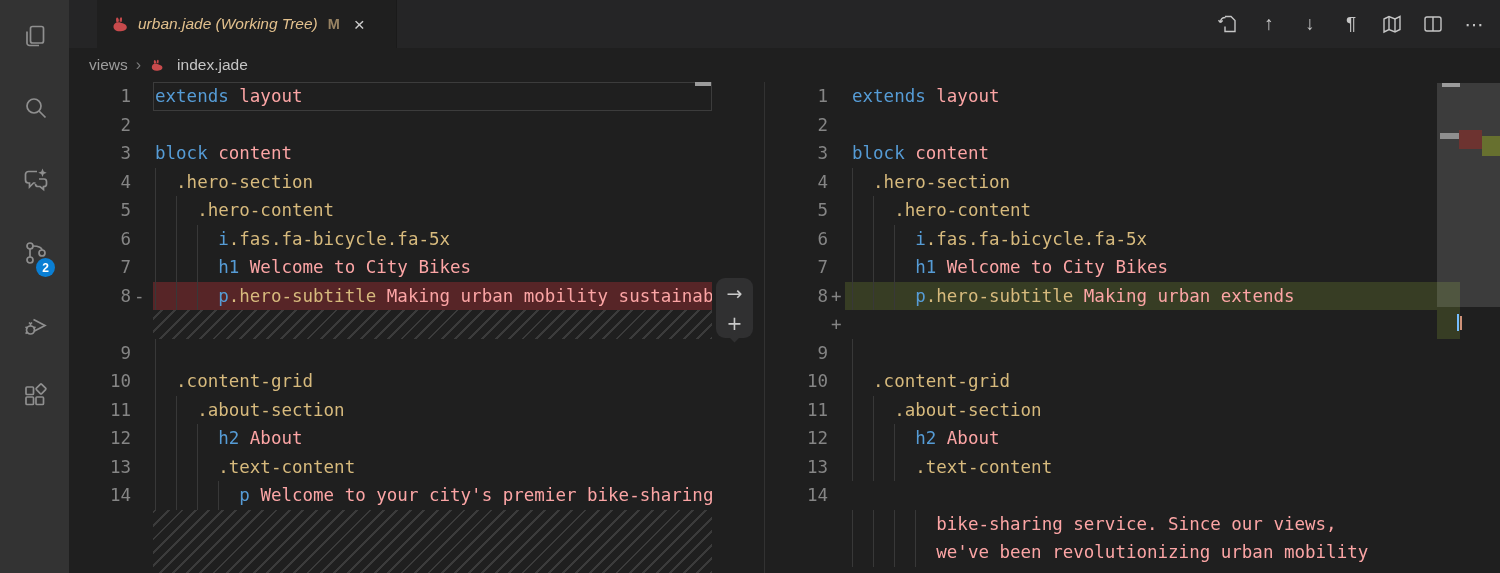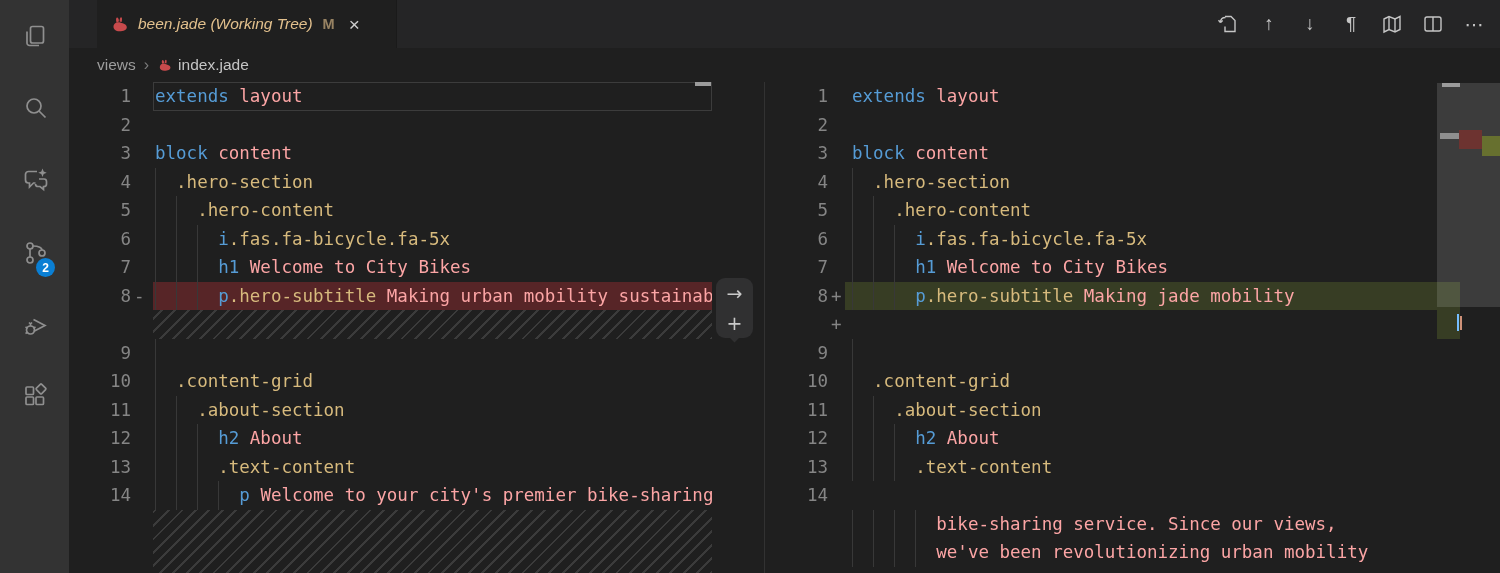--- a/index.html
+++ b/index.html
@@ -21,23 +21,23 @@
     display:flex; align-items:center; padding:0 12px 0 13px; cursor:pointer; border-right:1px solid #1a1a1a; }
   #tab-title { font-size:15.5px; font-style:italic; color:#e2c08d; margin-left:8px; white-space:nowrap; }
   #tab-dirty { font-size:14.5px; color:rgba(226,192,141,.62); margin-left:10px; font-weight:600; }
   #tab-close { margin-left:14px; color:#cccccc; font-size:19px; line-height:19px; cursor:pointer; }
   #editor-toolbar { position:absolute; right:14px; top:0; height:48px; display:flex; align-items:center; gap:17px; }
   .tb-icon { width:24px; height:24px; display:flex; align-items:center; justify-content:center;
     color:#c5c5c5; font-size:19px; cursor:pointer; }
   .tb-icon svg { stroke:#c5c5c5; fill:none; stroke-width:1.4; }
   
   #breadcrumbs { position:absolute; left:69px; top:48px; right:0; height:34px; background:#1f1f1f;
-    display:flex; align-items:center; padding-left:28px; font-size:15.5px; color:#9d9d9d; }
+    display:flex; align-items:center; padding-left:20px; font-size:15.5px; color:#9d9d9d; }
   #breadcrumbs .sep { margin:0 8px; color:#7a7a7a; font-size:16px; }
-  #bc-file { color:#c5c5c5; margin-left:5px;text-align:center; }
+  #bc-file { color:#c5c5c5; margin-left:12px;text-align:center; }
   .crumb { cursor:pointer; }
   
   .editor { position:absolute; top:82px; height:491px; overflow:hidden; background:#1f1f1f; }
   #editor-left  { left:69px;  width:643px; }
   #editor-right { left:765px; width:672px; }
   .row { display:flex; height:28.5px; line-height:28.5px; font-family:"DejaVu Sans Mono", monospace; font-size:17.5px; }
   .row.fill { height:63.5px; }
   .gut { flex:none; display:flex; color:#858585; }
   #editor-left  .gut { width:84px; }
   #editor-right .gut { width:80px; }
@@ -128,21 +128,21 @@
     </div>
   </div>
 
   <div id="tabbar">
     <div id="tab">
       <svg width="20" height="20" viewBox="0 0 20 20" fill="#c84a4c">
           <path d="M6.5 8.5 C4.6 2.8 8.8 1.6 8.9 7.4 z"></path>
           <path d="M9.6 7.6 C9.4 1.4 13.4 2.2 11.6 8 z"></path>
           <path d="M3.5 12.8 C3.5 9.6 6.8 7.4 10.2 8.6 C13.8 9.8 16.8 10.6 16.8 13.2 C16.8 15.8 13.6 17.3 9.4 17.3 C5.8 17.3 3.5 15.4 3.5 12.8 z"></path>
         </svg>
-      <span id="tab-title">been.jade (Working Tree)</span>
+      <span id="tab-title">urban.jade (Working Tree)</span>
       <span id="tab-dirty">M</span>
       <span id="tab-close">×</span>
     </div>
     <div id="editor-toolbar">
       <span class="tb-icon">
         <svg width="24" height="24" viewBox="0 0 24 24">
             <path d="M9 4.5 h6 l4 4 v11 h-10 v-5"></path>
             <path d="M4.5 10.5 c0 -3 2 -5 5 -5"></path>
             <path d="M4.5 10.5 l-2 -2.2 M4.5 10.5 l2.2 -2"></path>
           </svg>
@@ -351,21 +351,21 @@
             <span class="num">7</span>
             <span class="sign"></span>
           </div>
           <div class="code"><span class="gd" style="left: 7px;"></span><span class="gd" style="left: 28.072px;"></span><span class="gd" style="left: 49.144px;"></span><span class="t-fg">      </span><span class="t-kw">h1</span><span class="t-fg"> Welcome to City Bikes</span></div>
         </div>
         <div class="row add">
           <div class="gut">
             <span class="num">8</span>
             <span class="sign">+</span>
           </div>
-          <div class="code"><span class="gd" style="left: 7px;"></span><span class="gd" style="left: 28.072px;"></span><span class="gd" style="left: 49.144px;"></span><span class="t-fg">      </span><span class="t-kw">p</span><span class="t-cls">.hero-subtitle</span><span class="t-fg"> Making jade mobility</span></div>
+          <div class="code"><span class="gd" style="left: 7px;"></span><span class="gd" style="left: 28.072px;"></span><span class="gd" style="left: 49.144px;"></span><span class="t-fg">      </span><span class="t-kw">p</span><span class="t-cls">.hero-subtitle</span><span class="t-fg"> Making urban extends</span></div>
         </div>
         <div class="row add">
           <div class="gut">
             <span class="num"></span>
             <span class="sign">+</span>
           </div>
         </div>
         <div class="row">
           <div class="gut">
             <span class="num">9</span>

